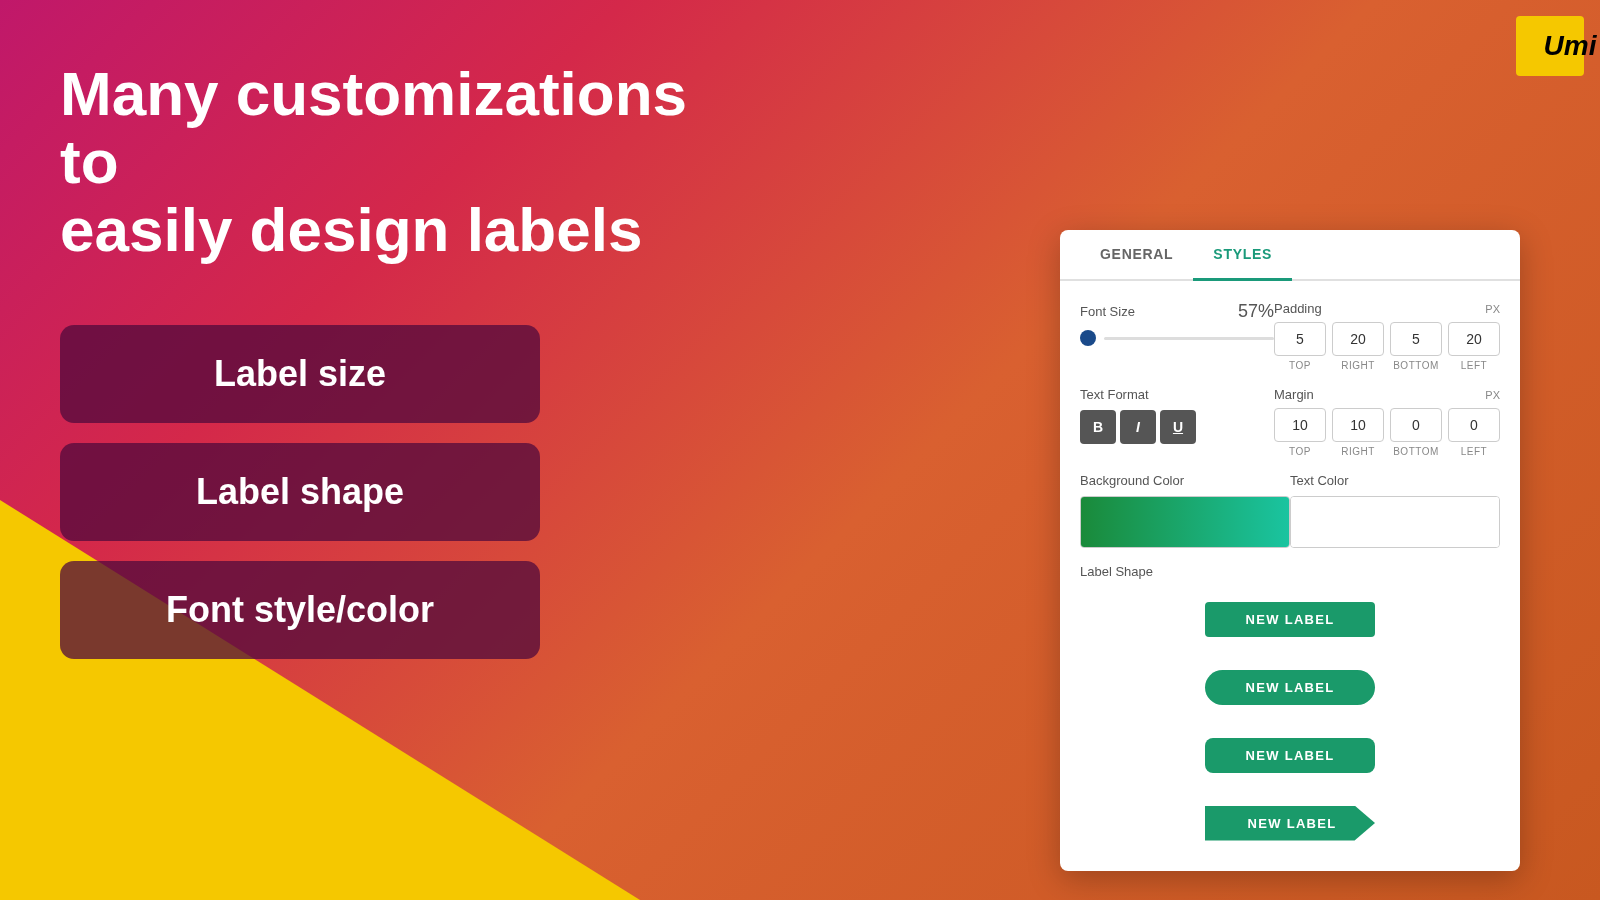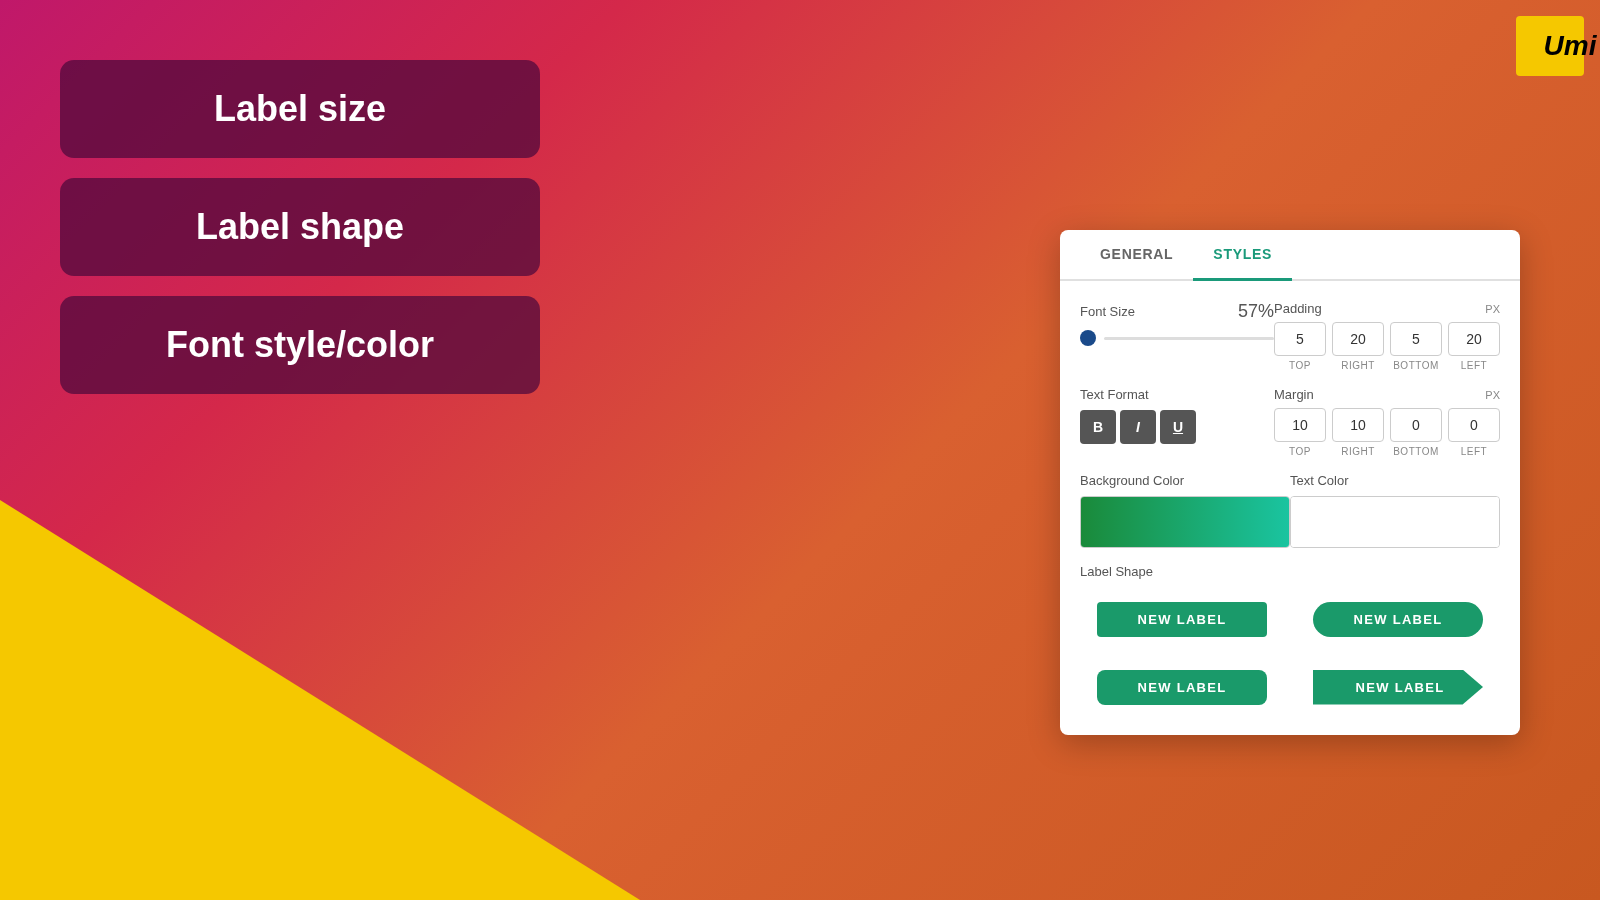--- a/index.html
+++ b/index.html
@@ -278,21 +278,21 @@
 
     
     .section-label {
       font-size: 13px;
       color: #555;
       margin-bottom: 12px;
     }
 
     .shape-grid {
       display: grid;
-      grid-template-columns: 1fr 1fr;
+      grid-template-columns: 1fr;
       gap: 12px;
     }
 
     .shape-item {
       display: flex;
       align-items: center;
       justify-content: center;
       height: 56px;
     }
 
@@ -346,20 +346,24 @@
   </style>
 </head>
 <body>
 
 <div class="bg"></div>
 <div class="yellow-triangle"></div>
 
 <div class="umi-logo">Umi</div>
 
 <div class="left-content">
+  <h1 class="main-title">
+    <span>Many customizations to</span><br>
+    <span>easily design labels</span>
+  </h1>
 
   <div class="feature-buttons">
     <button class="feature-btn">Label size</button>
     <button class="feature-btn">Label shape</button>
     <button class="feature-btn">Font style/color</button>
   </div>
 </div>
 
 <div class="panel-container">
   <div class="panel">

